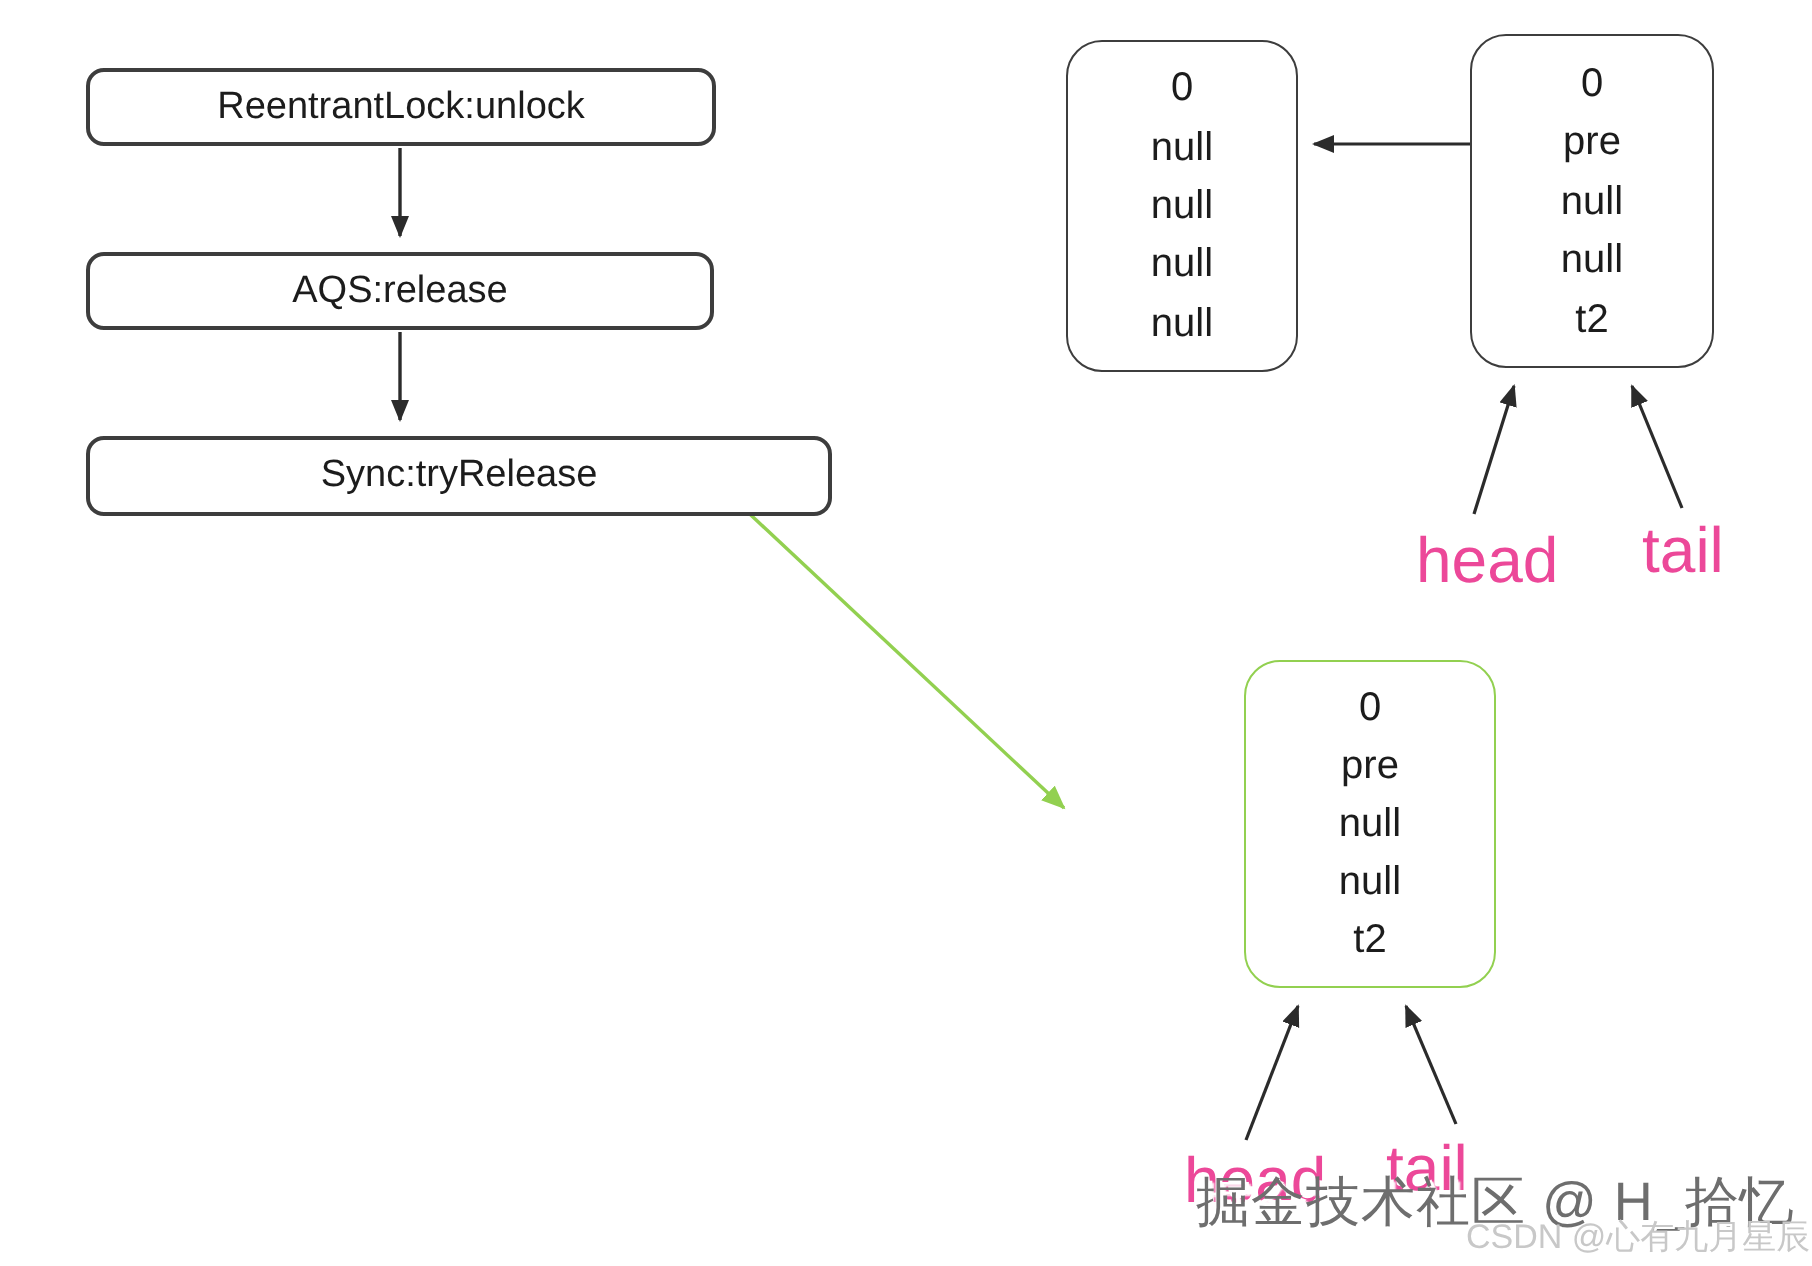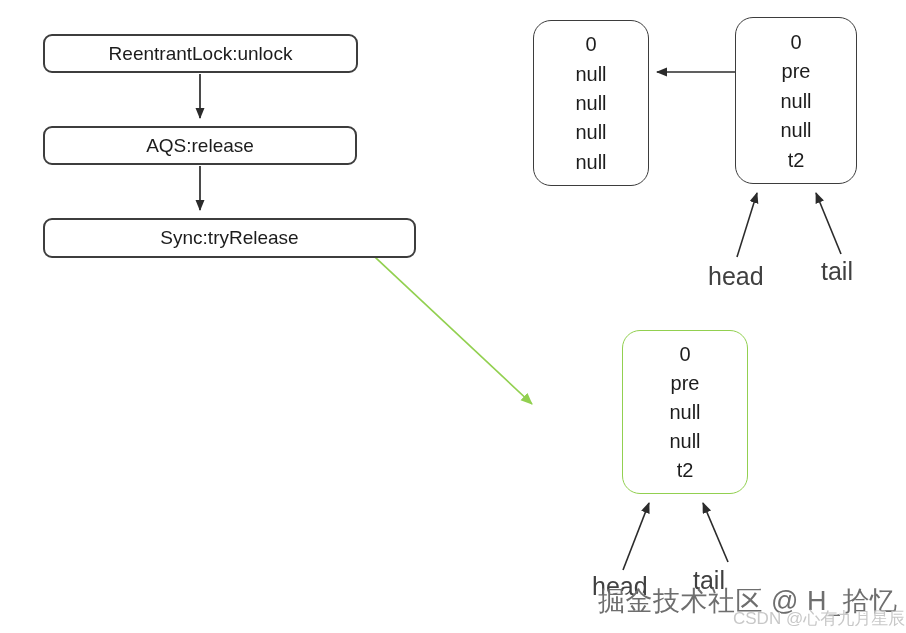--- a/index.html
+++ b/index.html
@@ -41,22 +41,22 @@
     justify-content: space-evenly;
     align-items: center;
     font-size: 20px;
     padding: 4px 0;
     z-index: 2;
   }
   .node-box.green { border-color: #92d050; }
   .node-line { line-height: 1; }
   .ptr-label {
     position: absolute;
-    font-size: 25px;
-    color: #404040;
+    font-size: 32px;
+    color: #ec4899;
     white-space: nowrap;
     z-index: 3;
   }
   .wm-juejin {
     position: absolute;
     left: 598px; top: 583px;
     font-size: 27px;
     color: #6e6e6e;
     white-space: nowrap;
     text-shadow: 2px 2px 0 #ffffff, 3px 3px 1px #ffffff;

